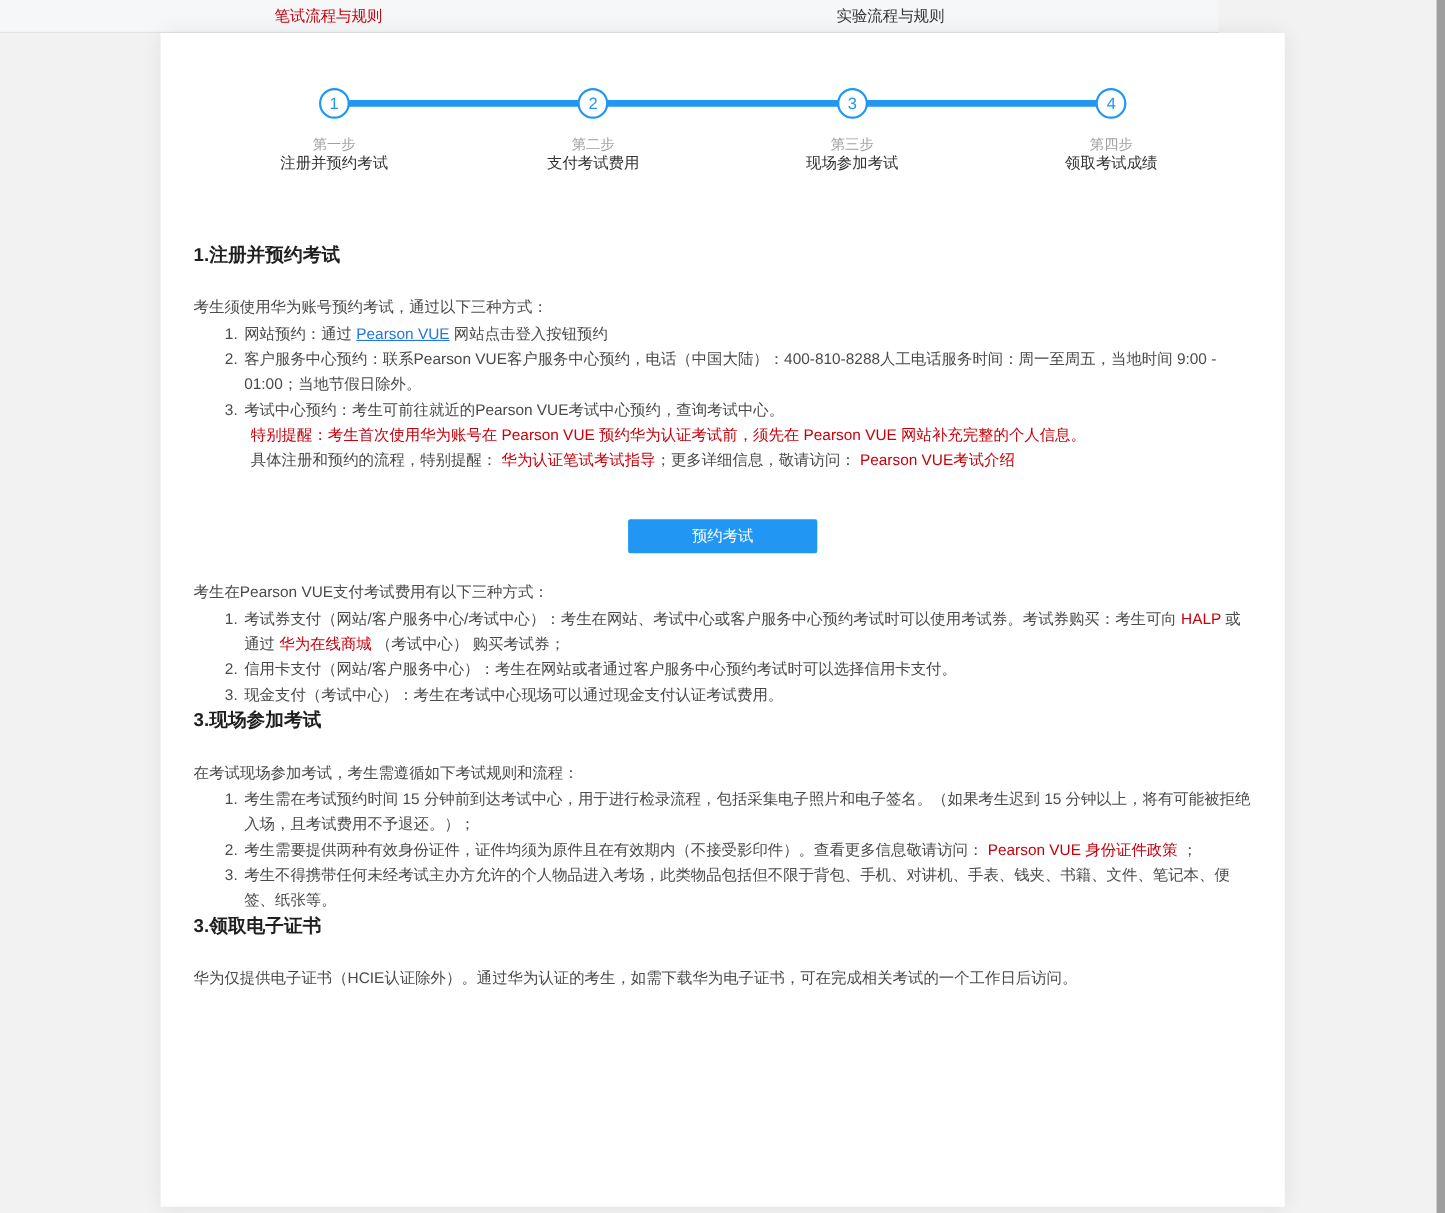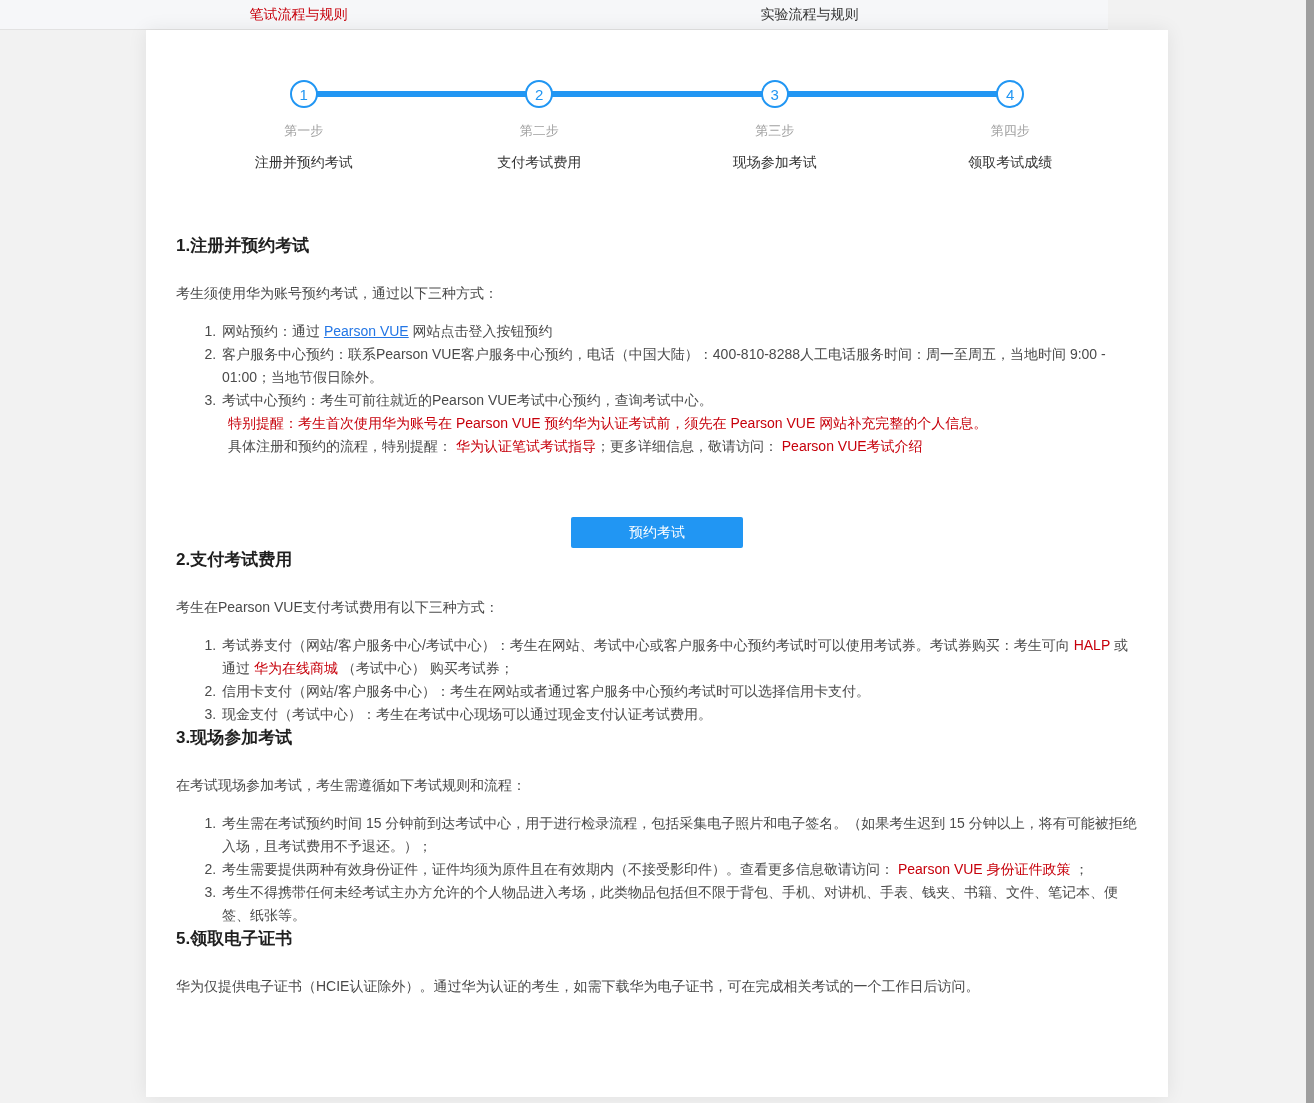--- a/index.html
+++ b/index.html
@@ -46,35 +46,35 @@
   .step-row { display:flex; position:relative; }
   .step-col { flex:1; display:flex; flex-direction:column; align-items:center; }
   .step-circle {
     width:28px; height:28px; border-radius:50%;
     background:#fff; border:2px solid #2196f3;
     color:#2196f3; font-size:15px;
     display:flex; align-items:center; justify-content:center;
     position:relative; z-index:1;
   }
   .step-sub { margin-top:14px; font-size:13px; color:#a0a0a0; }
-  .step-title { margin-top:14px; font-size:14px; color:#333; }
+  .step-title { margin-top:0; font-size:14px; color:#333; }
   
   h2.sec-heading {
     font-size:17px; color:#1f1f1f; font-weight:bold;
     line-height:24px;
   }
   .intro { margin-top:24px; line-height:23px; color:#4a4a4a; }
-  ol.list { margin-top:15px; padding-left:44px; line-height:23px; color:#4a4a4a; }
+  ol.list { margin-top:1px; padding-left:44px; line-height:23px; color:#4a4a4a; }
   ol.list li { padding-left:2px; }
   .note-line { margin-left:52px; line-height:23px; }
   .red-text { color:#c7000b; }
   a.lnk-blue { color:#2376e5; text-decoration:underline; cursor:pointer; }
   a.lnk-red  { color:#c7000b; cursor:pointer; }
   
-  .btn-row { text-align:center; margin-top:59px; }
+  .btn-row { text-align:center; margin-top:42px; }
   .btn {
     display:inline-block; background:#2196f3; color:#fff;
     font-size:14px; line-height:31px; height:31px;
     border:none; border-radius:2px; cursor:pointer;
     font-family:inherit;
   }
   .btn-book { width:172px; }
 </style>
 </head>
 <body>
@@ -123,40 +123,39 @@
       <li>考试中心预约：考生可前往就近的Pearson VUE考试中心预约，查询考试中心。</li>
     </ol>
     <p class="note-line red-text">特别提醒：考生首次使用华为账号在 Pearson VUE 预约华为认证考试前，须先在 Pearson VUE 网站补充完整的个人信息。</p>
     <p class="note-line"><span>具体注册和预约的流程，特别提醒： </span><a class="lnk-red">华为认证笔试考试指导</a><span>；更多详细信息，敬请访问： </span><a class="lnk-red">Pearson VUE考试介绍</a></p>
     <div class="btn-row">
       <button class="btn btn-book">预约考试</button>
     </div>
   </div>
 
   <div class="section">
-    <h2 class="sec-heading">2.支付考试费用</h2>
     <p class="intro">考生在Pearson VUE支付考试费用有以下三种方式：</p>
     <ol class="list">
       <li><span>考试券支付（网站/客户服务中心/考试中心）：考生在网站、考试中心或客户服务中心预约考试时可以使用考试券。考试券购买：考生可向 </span><a class="lnk-red">HALP</a><span> 或通过 </span><a class="lnk-red">华为在线商城</a><span> （考试中心） 购买考试券；</span></li>
       <li>信用卡支付（网站/客户服务中心）：考生在网站或者通过客户服务中心预约考试时可以选择信用卡支付。</li>
       <li>现金支付（考试中心）：考生在考试中心现场可以通过现金支付认证考试费用。</li>
     </ol>
   </div>
 
   <div class="section">
     <h2 class="sec-heading">3.现场参加考试</h2>
     <p class="intro">在考试现场参加考试，考生需遵循如下考试规则和流程：</p>
     <ol class="list">
       <li>考生需在考试预约时间 15 分钟前到达考试中心，用于进行检录流程，包括采集电子照片和电子签名。（如果考生迟到 15 分钟以上，将有可能被拒绝入场，且考试费用不予退还。）；</li>
       <li><span>考生需要提供两种有效身份证件，证件均须为原件且在有效期内（不接受影印件）。查看更多信息敬请访问： </span><a class="lnk-red">Pearson VUE 身份证件政策</a><span> ；</span></li>
       <li>考生不得携带任何未经考试主办方允许的个人物品进入考场，此类物品包括但不限于背包、手机、对讲机、手表、钱夹、书籍、文件、笔记本、便签、纸张等。</li>
     </ol>
   </div>
 
   <div class="section">
-    <h2 class="sec-heading">5.领取电子证书</h2>
+    <h2 class="sec-heading">3.领取电子证书</h2>
     <p class="intro">华为仅提供电子证书（HCIE认证除外）。通过华为认证的考生，如需下载华为电子证书，可在完成相关考试的一个工作日后访问。</p>
 
   </div>
 
 </div>
 
 <div class="scrollbar"></div>
 
 </body></html>

